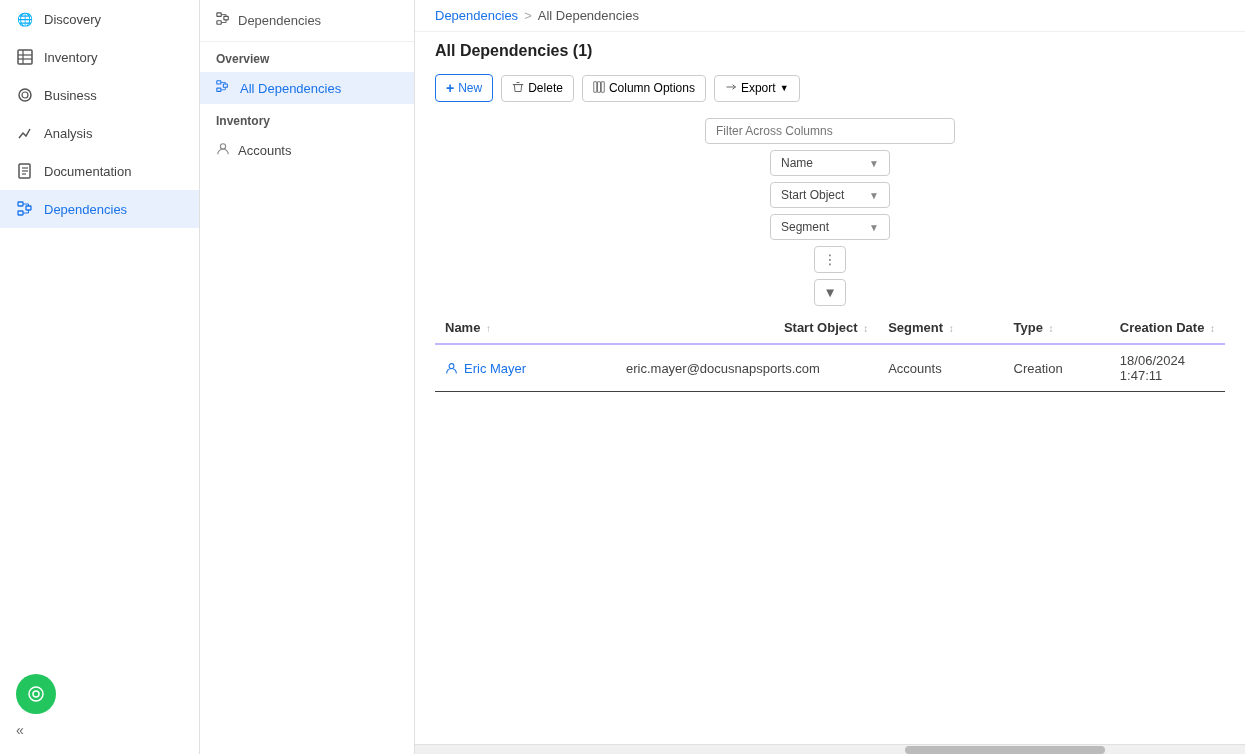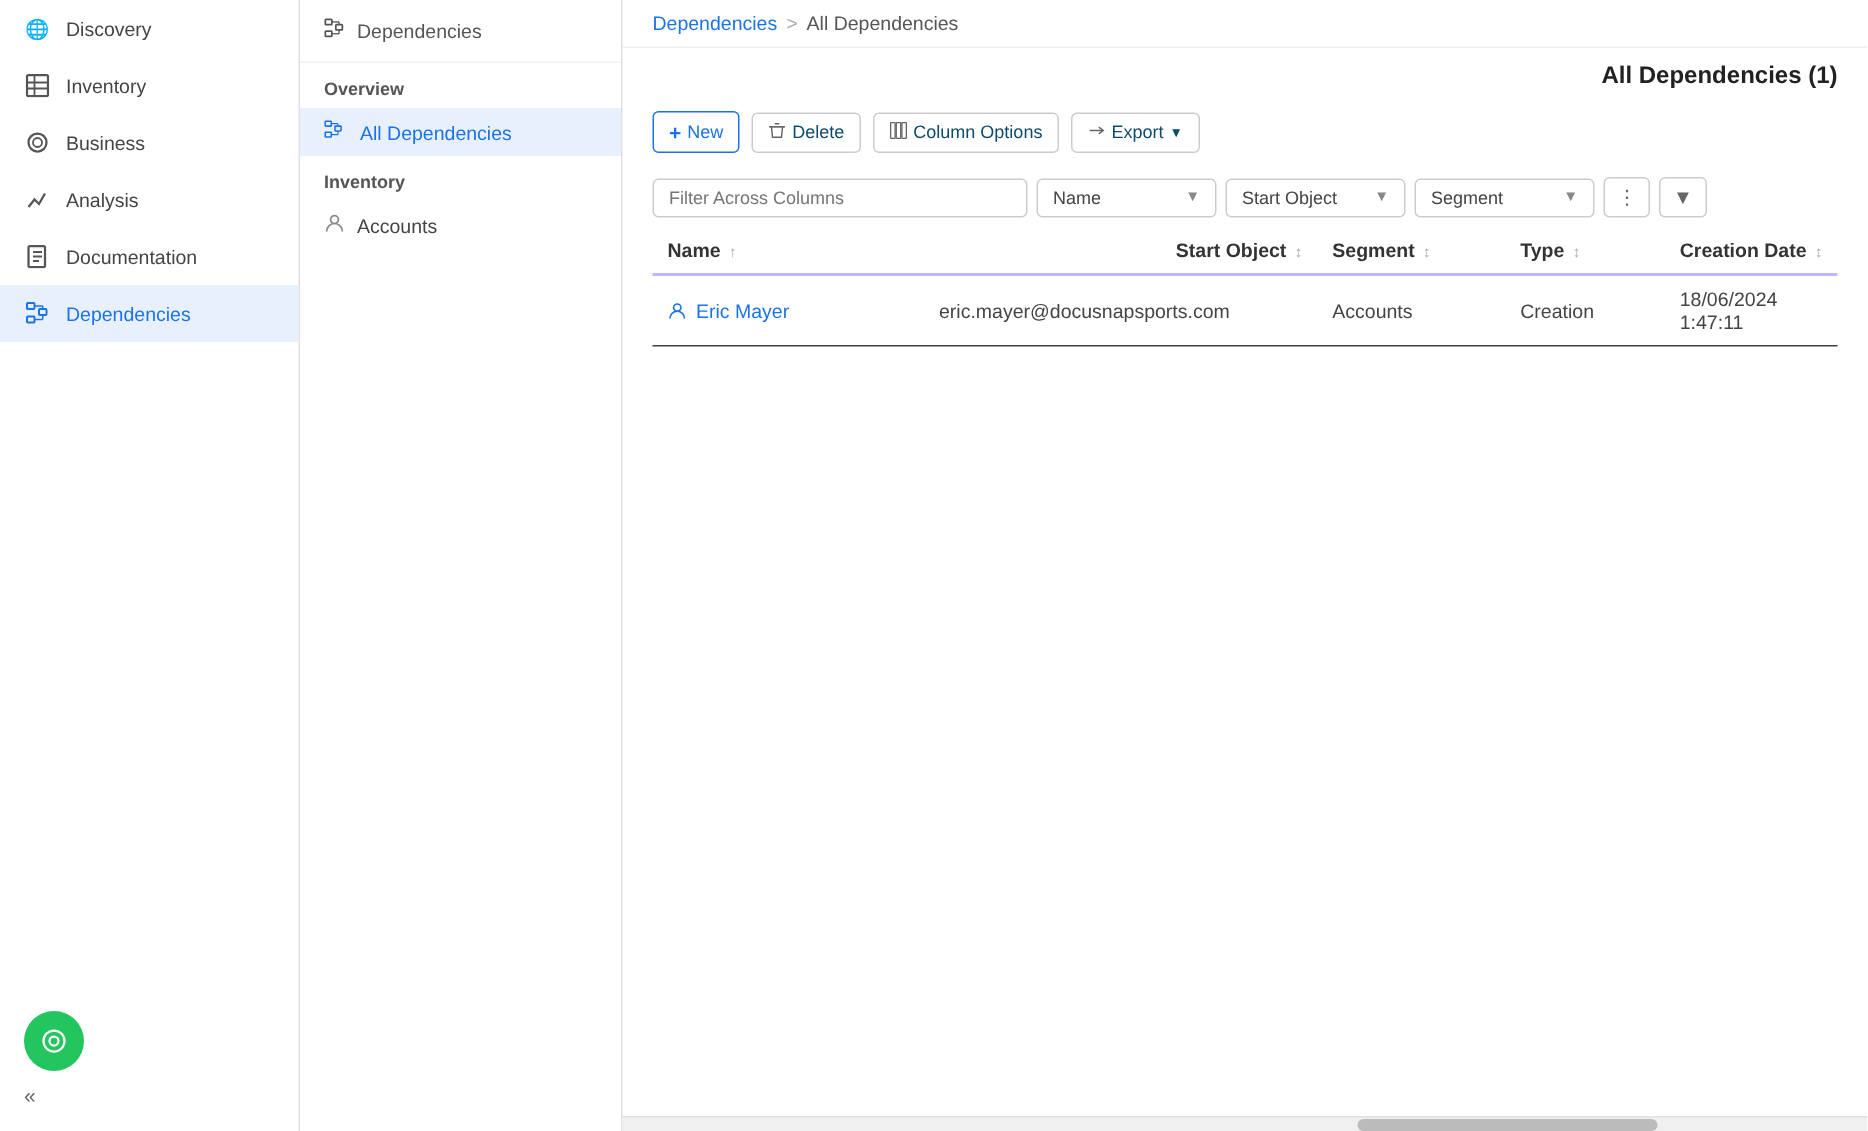--- a/index.html
+++ b/index.html
@@ -158,30 +158,31 @@
     .btn {
       display: flex;
       align-items: center;
       gap: 4px;
       padding: 5px 10px;
       border: 1px solid #ccc;
       background: #fff;
       border-radius: 4px;
       cursor: pointer;
       font-size: 12px;
-      color: #0c4a6e;
+      color: #000000;
     }
     .btn-primary { color: #1a73e8; border-color: #1a73e8; }
 
     
     .filter-row {
       display: flex;
       align-items: center;
       gap: 6px;
       padding: 6px 0;
+      flex-direction: column;
     }
     .filter-input {
       border: 1px solid #ccc;
       border-radius: 4px;
       padding: 5px 10px;
       font-size: 12px;
       width: 250px;
       outline: none;
     }
     .filter-dropdown {
@@ -365,21 +366,21 @@
 <div class="main-content">
 
   <div class="breadcrumb">
     <a>Dependencies</a>
     <span class="breadcrumb-sep">&gt;</span>
     <span>All Dependencies</span>
   </div>
 
   <div class="content-area">
 
-    <div class="toolbar" style="padding: 10px 0 4px 0; border:none;justify-content:flex-end;">
+    <div class="toolbar" style="padding: 10px 0 4px 0; border:none;">
       <span class="toolbar-title">All Dependencies (1)</span>
     </div>
 
     <div class="action-bar">
       <button class="btn btn-primary">
         <span style="font-size:14px;font-weight:bold;">+</span>
         <span>New</span>
       </button>
       <button class="btn">
         <span>

